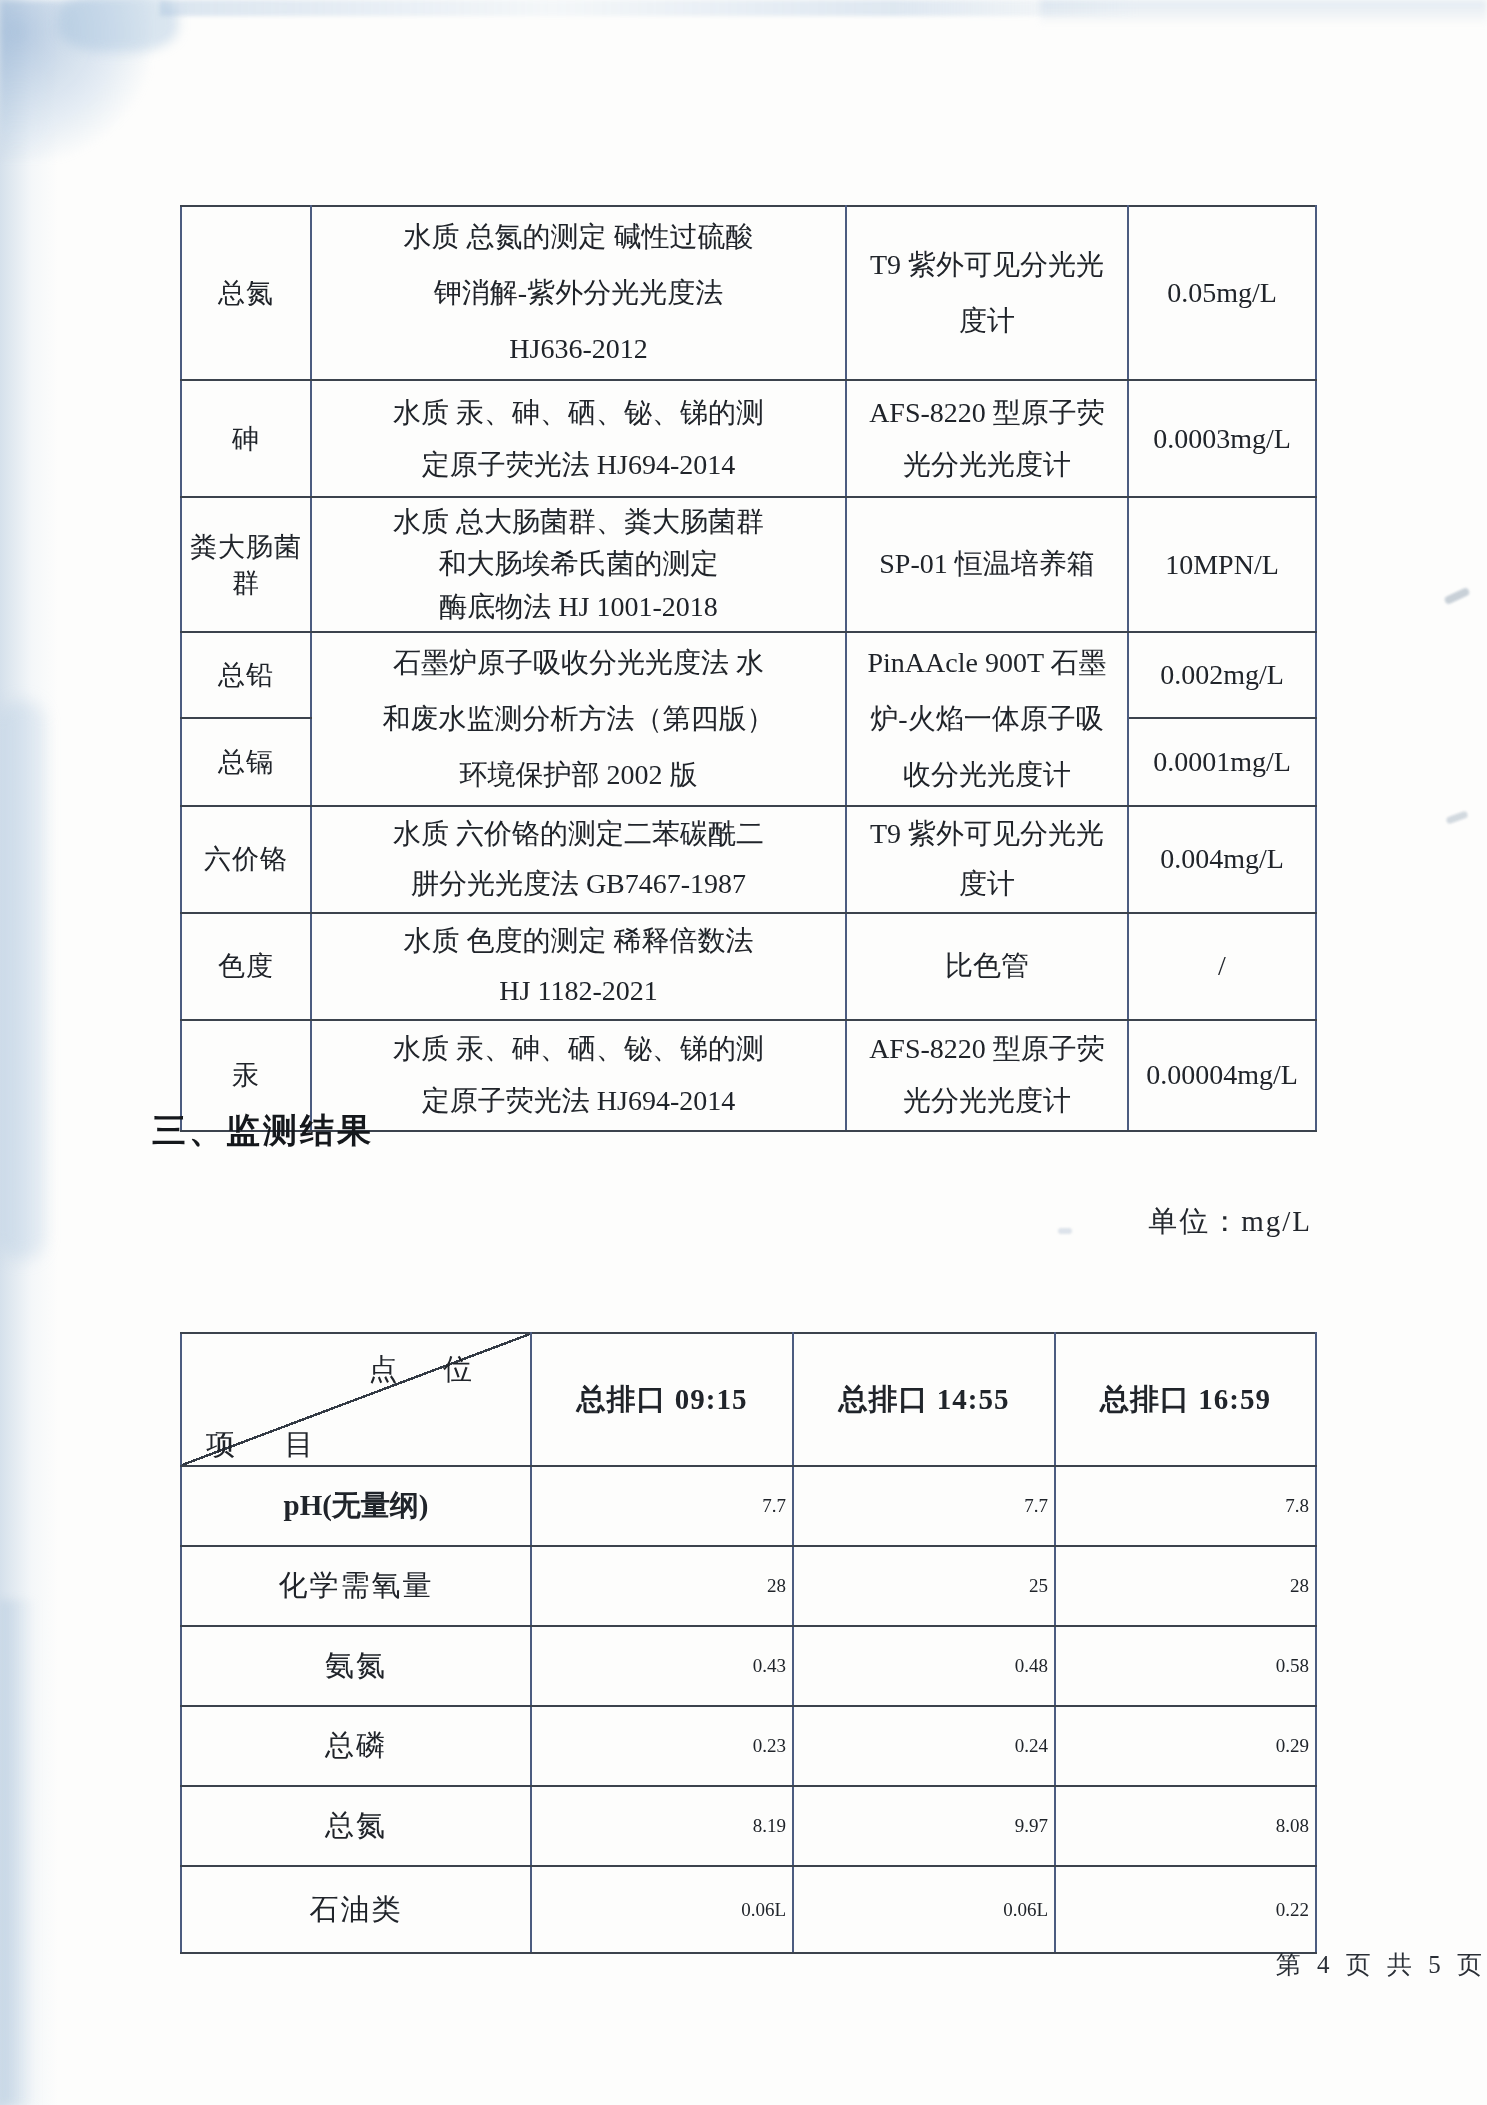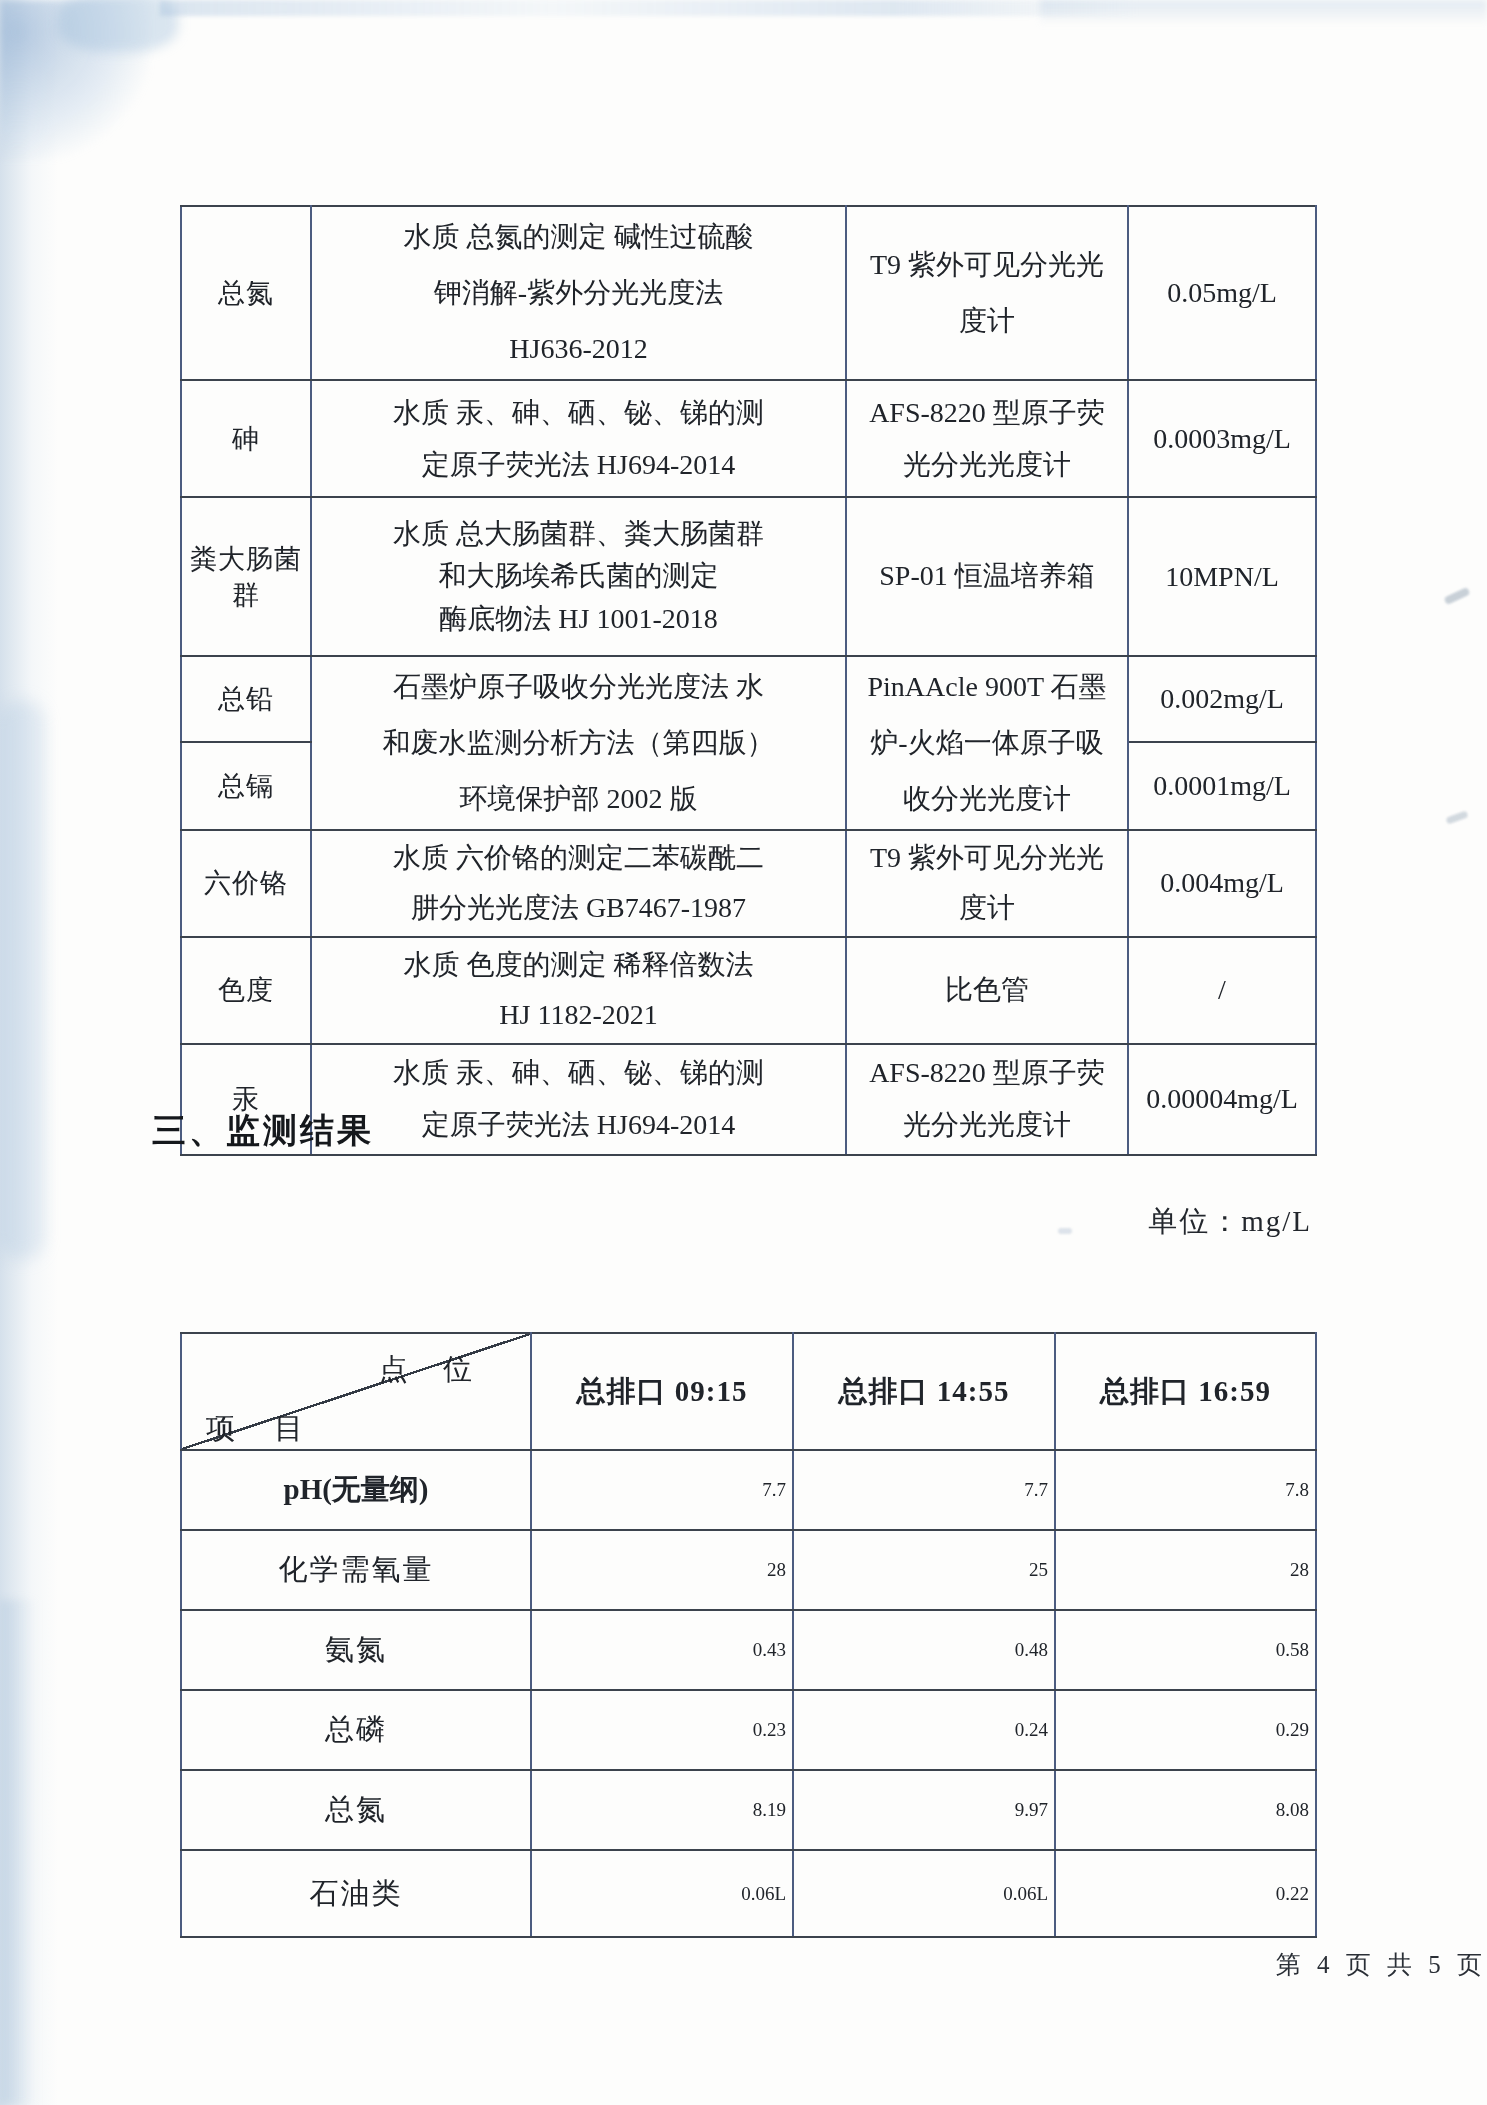--- a/index.html
+++ b/index.html
@@ -54,24 +54,24 @@
   .unit-note{position:absolute;right:175px;top:1202px;
     font-size:29px;letter-spacing:2px;color:#23272d;}
 
   
   .tbl-results{position:absolute;left:180px;top:1332px;width:1135px;}
   .tbl-results td{font-size:29px;}
   .tbl-results td.colhead{font-weight:bold;font-size:29px;letter-spacing:1px;}
   .tbl-results td.rparam{letter-spacing:2px;}
   .tbl-results td.rparam.bold{font-weight:bold;letter-spacing:0;}
   .tbl-results td.val{font-size:19px;letter-spacing:0;text-align:right;}
-  .diag{position:relative;padding:8px;
+  .diag{position:relative;padding:16px;
     background-image:linear-gradient(to bottom right,
       rgba(0,0,0,0) calc(50% - 1.2px),#333a44 calc(50% - 1.2px),
-      #333a44 calc(50% + 1.2px),rgba(0,0,0,0) calc(50% + 1.2px));}
+      #333a44 calc(50% + 1.2px),rgba(0,0,0,0) calc(50% + 1.2px));font-family:Liberation Mono, monospace;}
   .diag .tr-label{position:absolute;top:16px;right:44px;font-size:29px;letter-spacing:14px;}
   .diag .bl-label{position:absolute;bottom:0;left:24px;font-size:29px;letter-spacing:16px;}
 
   
   .footer{position:absolute;left:0;width:100%;top:1948px;text-align:right;
     font-size:25px;letter-spacing:5px;color:#2a2f36;}
 </style>
 </head>
 <body>
 
@@ -104,21 +104,21 @@
     <td class="limit">0.05mg/L</td>
   </tr>
   <tr style="height:117px">
     <td class="param">砷</td>
     <td class="lh185">水质 汞、砷、硒、铋、锑的测
 定原子荧光法 HJ694-2014</td>
     <td class="lh185">AFS-8220 型原子荧
 光分光光度计</td>
     <td class="limit">0.0003mg/L</td>
   </tr>
-  <tr style="height:159px">
+  <tr style="height:135px">
     <td class="param">粪大肠菌群</td>
     <td class="lh15">水质 总大肠菌群、粪大肠菌群
 和大肠埃希氏菌的测定
 酶底物法 HJ 1001-2018</td>
     <td class="lh15">SP-01 恒温培养箱</td>
     <td class="limit">10MPN/L</td>
   </tr>
   <tr style="height:86px">
     <td class="param">总铅</td>
     <td class="lh20" rowspan="2">石墨炉原子吸收分光光度法 水

